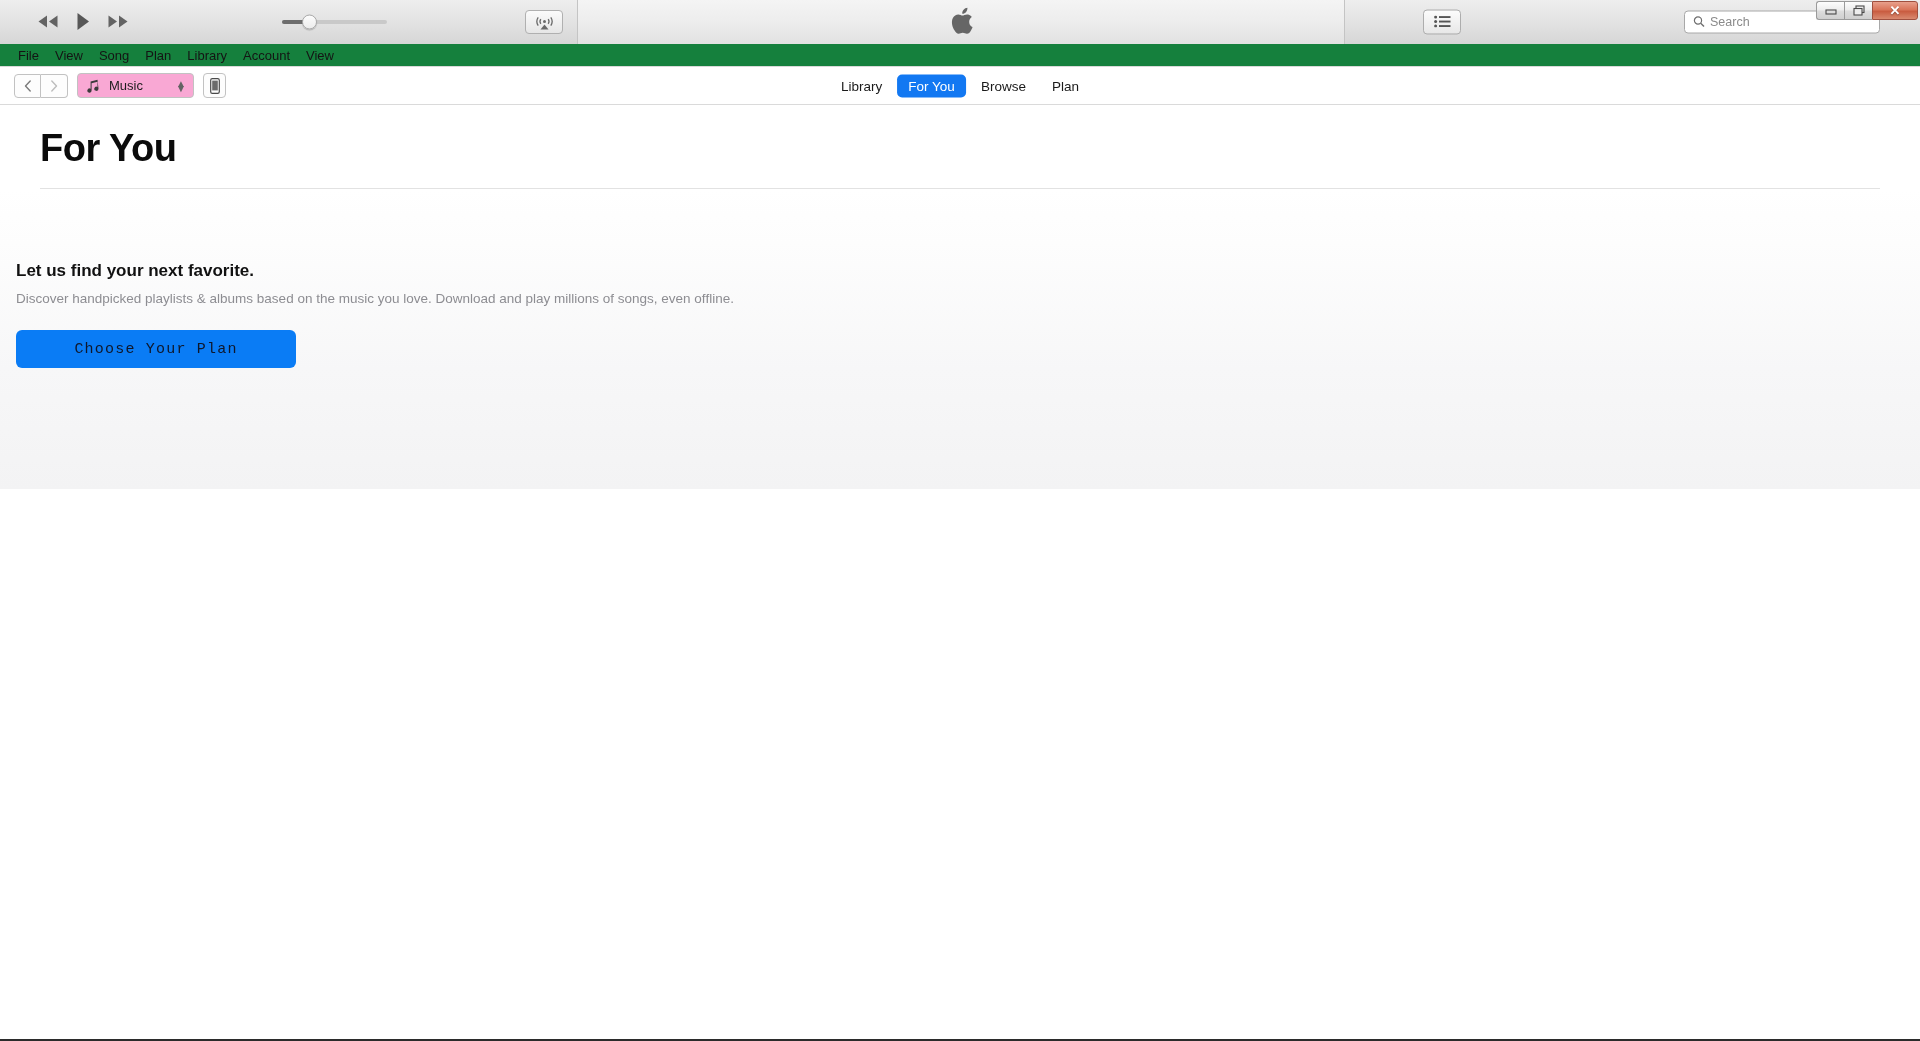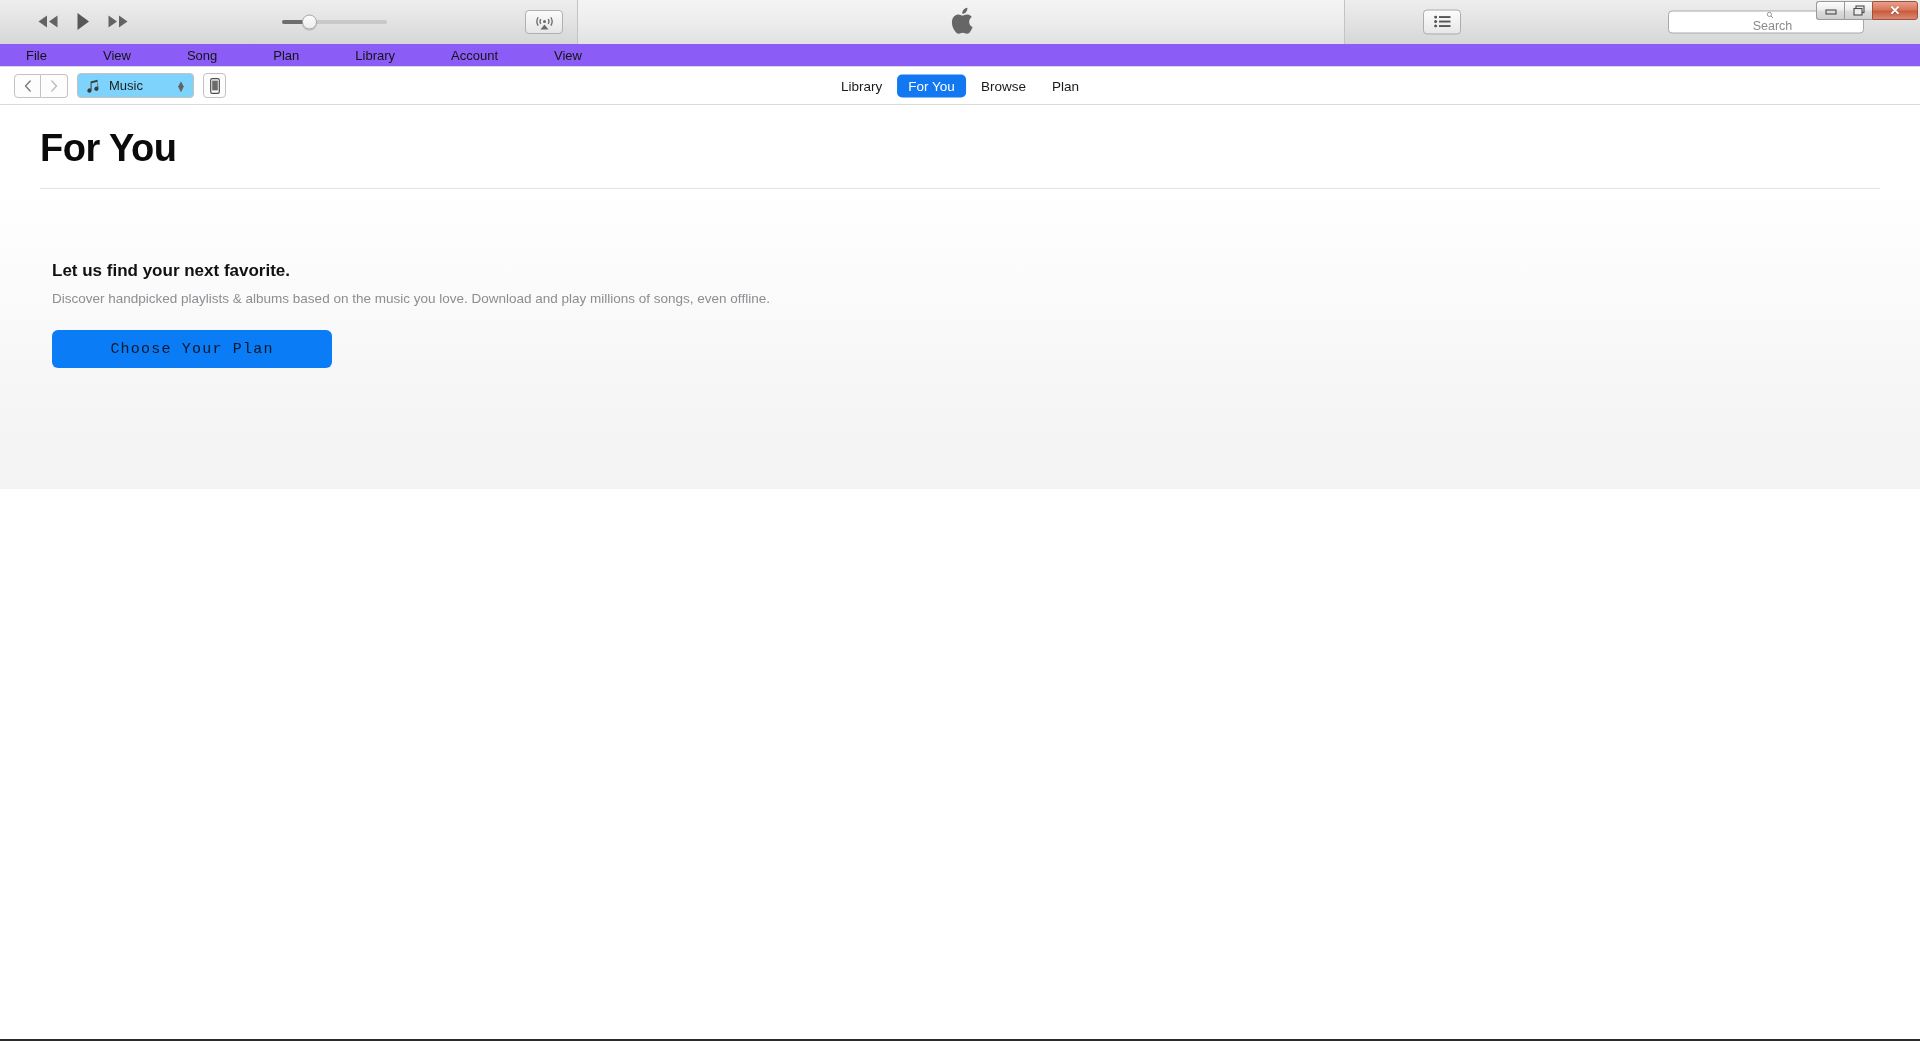--- a/index.html
+++ b/index.html
@@ -102,29 +102,28 @@
   .list-btn {
     position: absolute; left: 78px; top: 50%;
     transform: translateY(-50%);
     width: 38px; height: 25px;
     border-radius: 4px;
     border: 1px solid #adadad;
     background: linear-gradient(to bottom,#fcfcfc,#e7e7e7);
     display: flex; align-items: center; justify-content: center;
   }
   .search-box {
-    position: absolute; right: 56px; top: 50%;
+    position: absolute; right: 40px; top: 50%;
     transform: translateY(-50%);
     width: 196px; height: 23px;
     border: 1px solid #a8a8a8;
     border-radius: 4px;
     background: #ffffff;
     display: flex; align-items: center;
     padding-left: 8px;
-    flex-direction: column;
   }
   .search-ph {
     font-size: 12.5px; color: #8a8a8a;
     margin-left: 5px;
     font-family: "Liberation Sans", sans-serif;
   }
 
   
   .wincontrols {
     position: absolute; right: 2px; top: 1px;
@@ -146,24 +145,23 @@
     background: linear-gradient(to bottom,#e8a08c 0%,#d9755a 45%,#c95c40 55%,#d98a70 100%);
   }
   .wc-glyph { color: #4a4a4a; font-size: 11px; line-height: 1; }
   .wc.close .wc-glyph { color: #ffffff; font-weight: bold; font-size: 13px;
     text-shadow: 0 1px 1px rgba(0,0,0,.35); }
 
   
   .menubar {
     height: 23px; flex: 0 0 23px;
     display: flex; align-items: center;
-    background: #8b5cf6;
+    background: #15803d;
     border-bottom: 1px solid #d9d9d9;
-    padding-left: 18px;
-    gap: 40px;
+    padding-left: 10px;
   }
   .menu-item {
     font-size: 13px; color: #141414;
     padding: 2px 8px;
     cursor: default;
     font-family: "Liberation Sans", sans-serif;
   }
 
   
   .navbar {
@@ -184,21 +182,21 @@
     background: #fdfdfd;
     display: flex; align-items: center; justify-content: center;
     color: #7b7b7b;
   }
   .arrow-btn.back { border-radius: 4px 0 0 4px; }
   .arrow-btn.fwd { border-radius: 0 4px 4px 0; border-left: none; color: #bdbdbd; }
 
   .media-select {
     width: 117px; height: 25px;
     border: 1px solid #c2c2c2; border-radius: 4px;
-    background: #7dd3fc;
+    background: #f9a8d4;
     display: flex; align-items: center;
     padding: 0 5px 0 8px;
     position: relative;
   }
   .media-label {
     font-size: 13px; color: #1d1d1d;
     margin-left: 10px;
     font-family: "Liberation Sans", sans-serif;
   }
   .stepper {
@@ -253,21 +251,21 @@
   .hr {
     margin-top: 18px;
     height: 1px;
     background: #e2e2e2;
   }
 
   
   .content {
     flex: 0 0 300px;
     background: linear-gradient(to bottom,#ffffff 0%,#fdfdfd 18%,#f7f7f8 60%,#f3f3f4 100%);
-    padding: 72px 0 0 52px;
+    padding: 72px 0 0 16px;
     position: relative;
   }
   .promo-title {
     font-size: 17px; font-weight: bold;
     color: #111111;
     font-family: "Liberation Sans", sans-serif;
   }
   .promo-desc {
     margin-top: 8px;
     font-size: 13.5px; line-height: 1.42;

